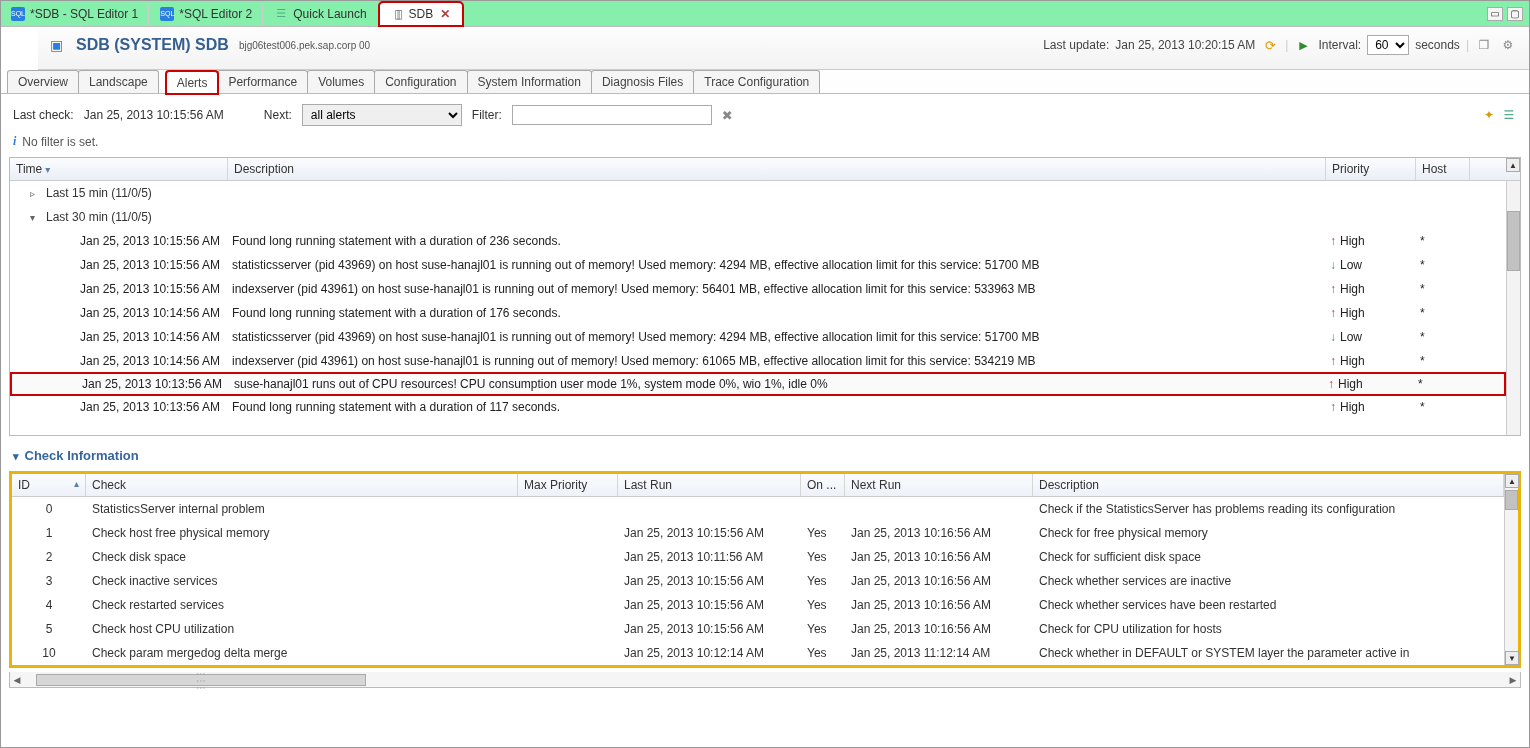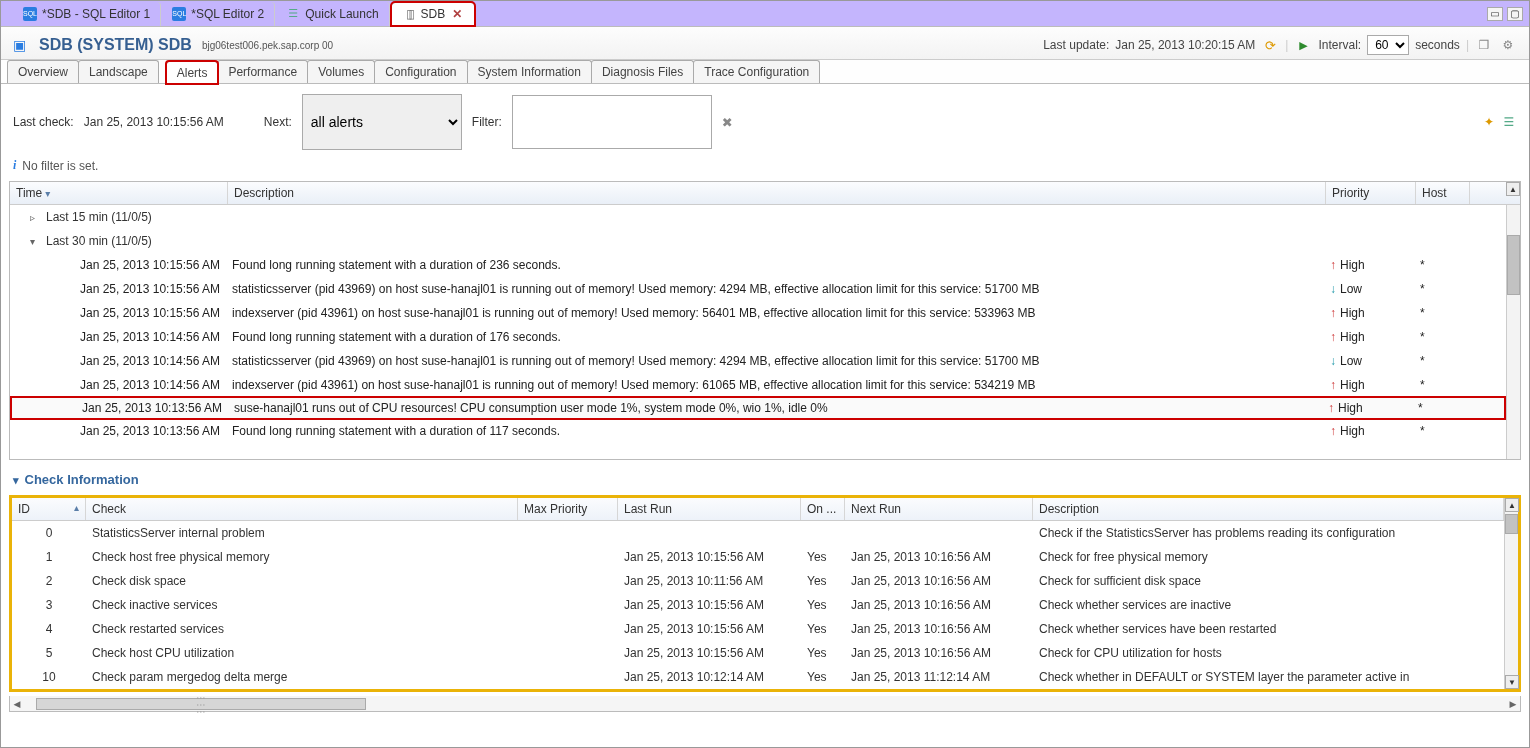--- a/index.html
+++ b/index.html
@@ -11,23 +11,23 @@
     background: #fff;
     width: 1530px;
     height: 748px;
     overflow: hidden;
     border: 1px solid #999;
   }
   .top-tabs {
     display: flex;
     align-items: center;
     height: 26px;
-    background: #c4b5fd;
+    background: #86efac;
     border-bottom: 1px solid #bbb;
-    padding-left: 12px;
+    padding-left: 0;
   }
   .top-tab {
     display: flex;
     align-items: center;
     padding: 4px 10px;
     border-right: 1px solid #ccc;
     border-top-left-radius: 4px;
     border-top-right-radius: 4px;
     margin-right: 1px;
     cursor: pointer;
@@ -47,24 +47,25 @@
   .ico-tbl::before { content:"☰"; color:#5a8; font-size:11px; }
   .ico-chip::before { content:"▯▯"; color:#777; letter-spacing:-4px; font-size:12px; }
   .close-x { width:14px; text-align:center; color:#b04040; font-weight:bold; cursor:pointer; }
   .spacer { flex:1; }
   .window-ctrls { display:flex; gap:4px; margin-right:6px; }
   .window-ctrls div { width:16px; height:14px; border:1px solid #aaa; background:#f5f5f5; display:flex; align-items:center; justify-content:center; font-size:10px; cursor:pointer; }
 
   .header-bar {
     display:flex;
     align-items:center;
-    padding: 8px 12px 4px 12px;
+    padding: 8px 12px 14px 12px;
     border-bottom:1px solid #ccc;
     gap: 10px;
     background: linear-gradient(#fdfdfd,#f3f3f3);
+    margin-left: 37px;
   }
   .header-bar .db-icon { width:16px; height:16px; display:inline-block; }
   .db-icon::before { content:"▣"; color:#2a7de1; font-size:14px; }
   .header-title { color:#365f91; font-weight:bold; font-size:16px; }
   .header-host { color:#555; font-size:10px; }
   .update-group { margin-left:auto; display:flex; align-items:center; gap:6px; font-size:12px; color:#444; }
   .update-group input, .update-group select {
     font-size:12px; border:1px solid #aaa; background:#fff; padding:1px 3px;
   }
   .btn-icon { width:18px; height:18px; border:1px solid transparent; display:flex;align-items:center;justify-content:center; cursor:pointer; }
@@ -98,23 +99,23 @@
   }
   .view-tab.hl { outline:2px solid #c00; outline-offset:-1px;margin-left:8px; }
 
   .filter-row {
     display:flex;
     align-items:center;
     gap:10px;
     padding: 10px 12px 6px 12px;
   }
   .filter-row select, .filter-row input[type="text"] {
-    font-size:14px;
+    font-size:12px;
     border:1px solid #aaa;
-    padding:18px 4px;
+    padding:2px 4px;
   }
   .filter-row select { width:160px; }
   .filter-row .filter-input { width:200px; }
   .filter-row .x-clear { color:#888; cursor:pointer; font-size:13px; }
 
   .filter-info {
     display:flex;
     align-items:center;
     gap:6px;
     padding: 2px 12px 8px 12px;

